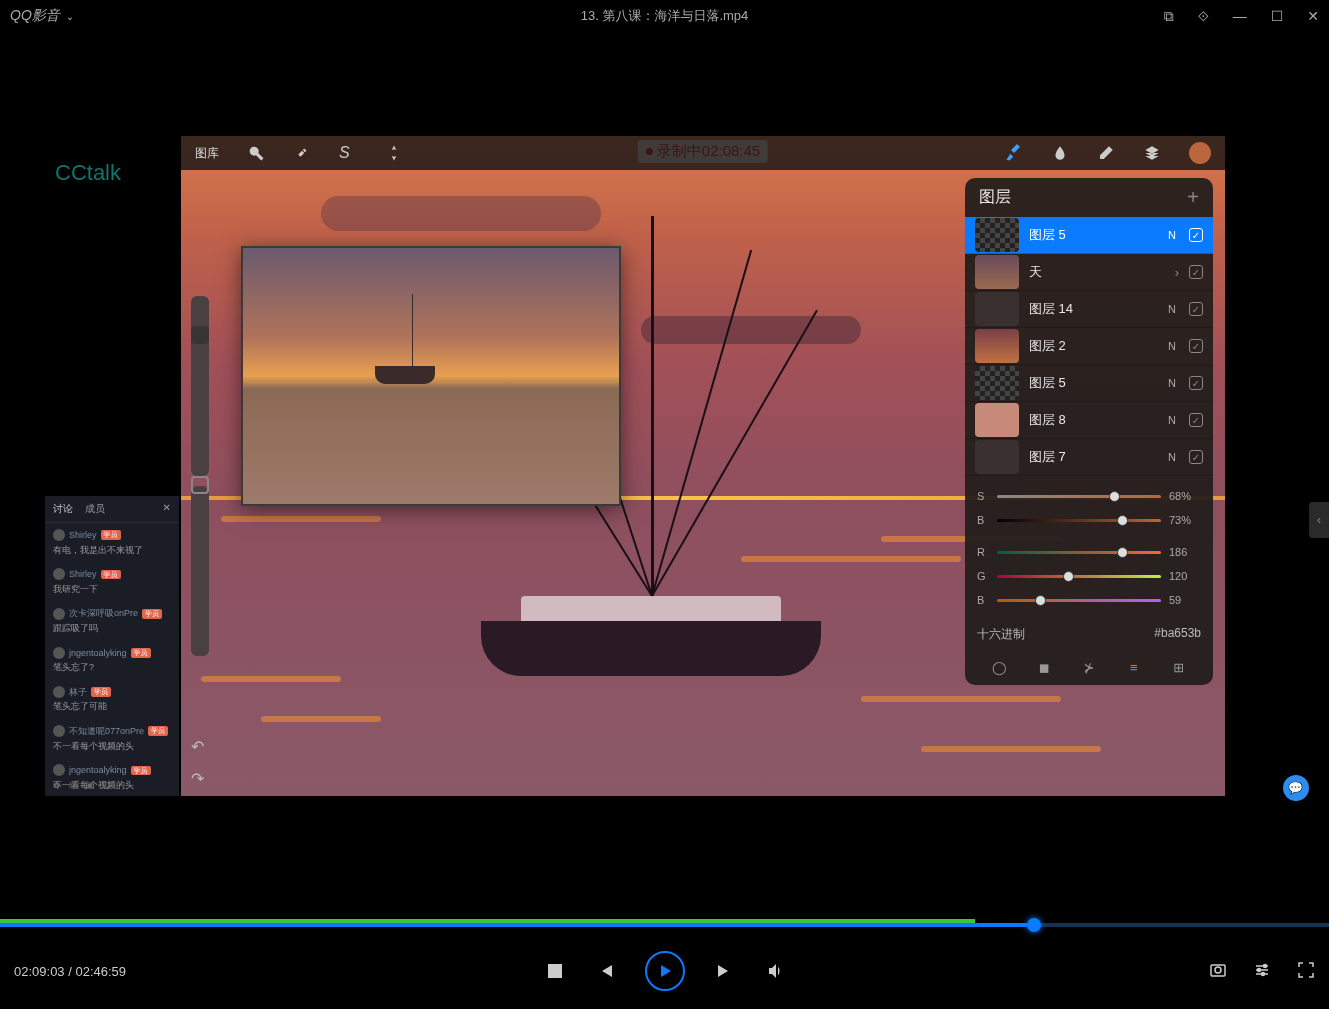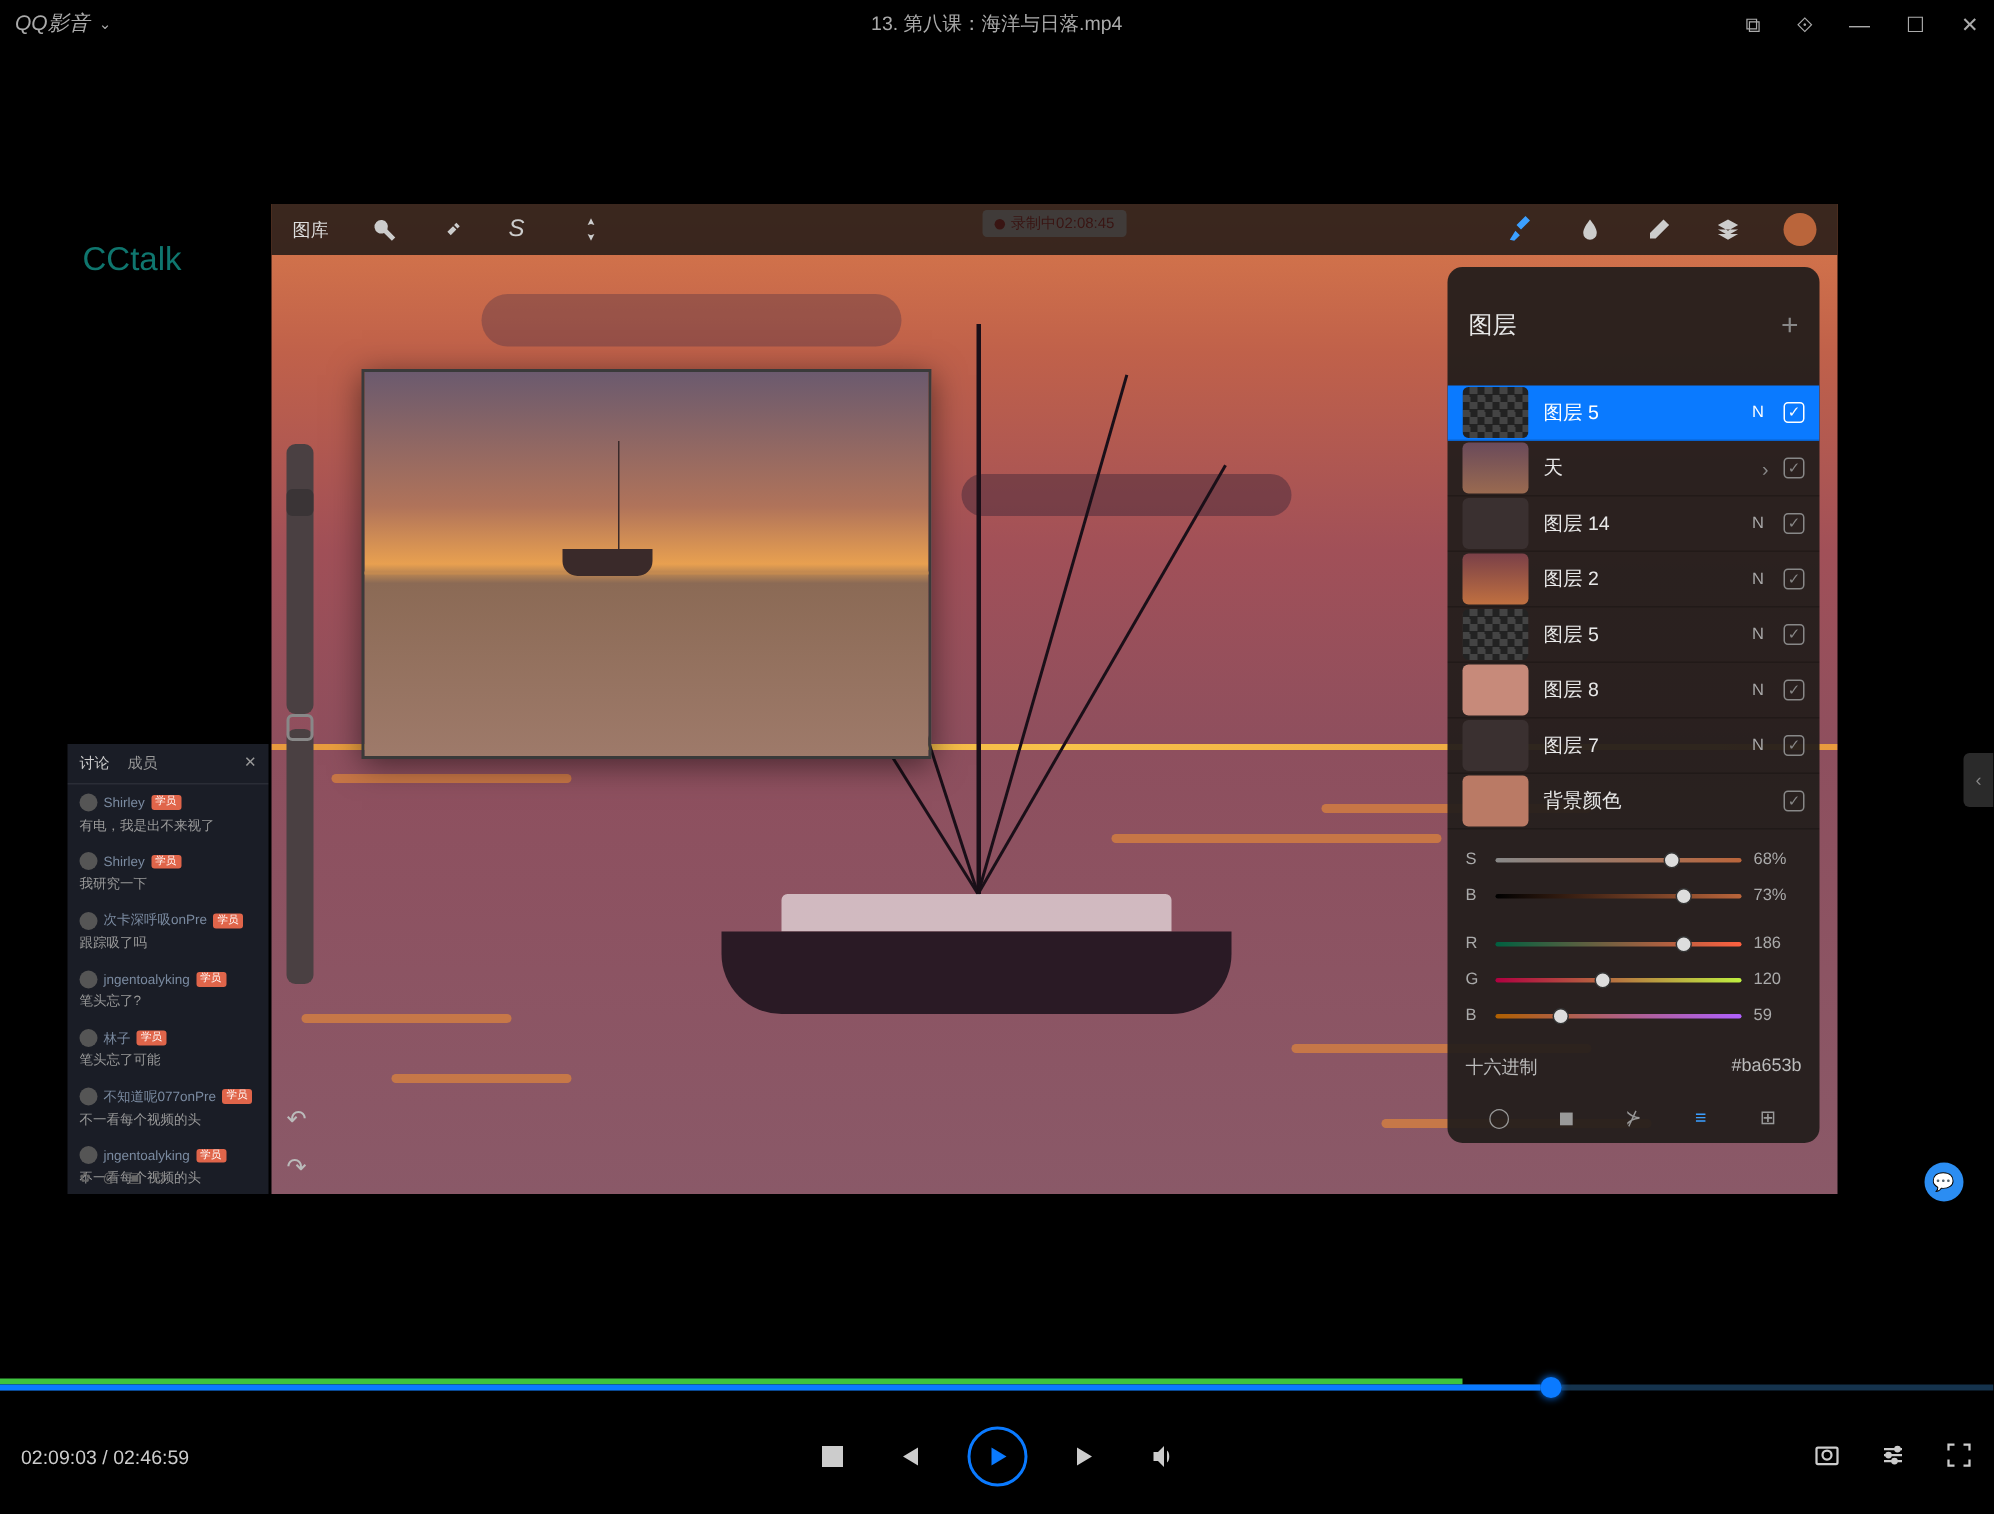--- a/index.html
+++ b/index.html
@@ -25,21 +25,21 @@
 .ref{position:absolute;top:110px;left:60px;width:380px;height:260px;background:linear-gradient(180deg,#6b5a6e 0%,#b0735a 35%,#e8a050 50%,#8b6a55 55%,#9e7a6a 100%);border:2px solid #3a3a3a;box-shadow:0 4px 20px rgba(0,0,0,.5);}
 .ref .rhor{position:absolute;top:52%;left:0;right:0;height:2px;background:#c48a50;}
 .ref .rboat{position:absolute;top:46%;left:35%;width:60px;height:18px;background:#3a2a2a;border-radius:0 0 10px 10px;}
 .ref .rmast{position:absolute;top:18%;left:45%;width:1px;height:28%;background:#3a2a2a;}
 .slidebar{position:absolute;left:10px;width:18px;background:#4a4042;border-radius:6px;}
 .topbar{position:absolute;top:0;left:136px;right:0;height:34px;background:rgba(30,25,22,.85);display:flex;align-items:center;padding:0 14px;gap:28px;color:#ddd;}
 .topbar .sp{flex:1;}
 .topbar svg,.topbar span.ic{width:18px;height:18px;cursor:pointer;}
 .colordot{width:22px;height:22px;border-radius:50%;background:#ba653b;}
 .panel{position:absolute;top:42px;right:12px;width:248px;background:rgba(35,30,28,.94);border-radius:10px;color:#e8e8e8;overflow:hidden;font-size:13px;}
-.ph{display:flex;align-items:center;justify-content:space-between;padding:28px 14px;font-size:16px;font-weight:500;}
+.ph{display:flex;align-items:center;justify-content:space-between;padding:8px 14px;font-size:16px;font-weight:500;}
 .ph .plus{font-size:20px;color:#888;cursor:pointer;}
 .layer{display:flex;align-items:center;height:37px;padding:0 10px;gap:10px;border-bottom:1px solid rgba(0,0,0,.2);cursor:pointer;}
 .layer.sel{background:#0a7aff;color:#fff;}
 .layer .thumb{width:44px;height:34px;border-radius:4px;flex-shrink:0;}
 .thumb.checker{background:repeating-conic-gradient(#444 0 25%,#222 0 50%) 0 0/10px 10px;}
 .thumb.sky{background:linear-gradient(180deg,#6a4a5a,#9a6a50);}
 .thumb.orange{background:linear-gradient(180deg,#7a4048,#c07040);}
 .thumb.pink{background:#c78a7a;}
 .thumb.dark{background:#3a3030;}
 .thumb.solid{background:#ba7a65;}
@@ -60,21 +60,21 @@
 .picons{display:flex;justify-content:space-around;padding:8px 12px;color:#999;}
 .picons .pi{width:20px;height:20px;display:flex;align-items:center;justify-content:center;cursor:pointer;}
 .pi.active{color:#3b9fff;}
 .chat{position:absolute;bottom:0;left:0;width:134px;height:300px;background:#1a1d26;color:#999;font-size:9px;overflow:hidden;}
 .chead{display:flex;gap:12px;padding:6px 8px;border-bottom:1px solid #2a2d36;font-size:10px;}
 .cmsg{padding:6px 8px;line-height:1.4;}
 .cmsg .u{color:#7a8aa0;display:flex;align-items:center;gap:4px;margin-bottom:2px;}
 .cmsg .u .av{width:12px;height:12px;border-radius:50%;background:#555;}
 .cmsg .badge{background:#e0654a;color:#fff;font-size:7px;padding:0 3px;border-radius:2px;}
 .cfoot{position:absolute;bottom:0;left:0;right:0;padding:6px 8px;display:flex;gap:8px;color:#666;}
-.rec{position:absolute;top:4px;left:50%;transform:translateX(-50%);background:#fff;color:#c00;font-size:10px;padding:2px 8px;border-radius:3px;display:flex;align-items:center;gap:4px;}
+.rec{position:absolute;top:4px;left:50%;transform:translateX(-50%);background:#fff;color:#c00;font-size:15px;padding:2px 8px;border-radius:3px;display:flex;align-items:center;gap:4px;}
 .rec .rd{width:7px;height:7px;background:#c00;border-radius:50%;}
 .loadbar{position:absolute;bottom:86px;left:0;height:4px;background:#3ec43e;width:975px;}
 .sidearr{position:absolute;top:470px;right:0;width:20px;height:36px;background:#2a2a2a;display:flex;align-items:center;justify-content:center;color:#888;border-radius:4px 0 0 4px;cursor:pointer;}
 .msgbub{position:absolute;bottom:118px;right:20px;width:26px;height:26px;border-radius:50%;background:#2b8df2;display:flex;align-items:center;justify-content:center;color:#fff;cursor:pointer;}
 .controls{position:absolute;bottom:0;left:0;right:0;height:86px;}
 .seek{position:absolute;top:0;left:0;right:0;height:4px;background:#15334d;cursor:pointer;}
 .seek .fill{position:absolute;top:0;left:0;height:100%;width:77.3%;background:#0a7aff;}
 .seek .dot{position:absolute;top:-5px;left:77.3%;width:14px;height:14px;border-radius:50%;background:#0a7aff;box-shadow:0 0 6px #0a7aff;}
 .cbar{position:absolute;top:18px;left:0;right:0;height:60px;display:flex;align-items:center;padding:0 14px;color:#ccc;justify-content:center;}
 .time{font-size:13px;}
@@ -183,26 +183,20 @@
             <div class="layer">
               <div class="thumb pink"></div>
     <span class="nm">图层 8</span>
     <span class="mode">N</span>
     <span class="chk on"></span>
             </div>
             <div class="layer">
               <div class="thumb dark"></div>
     <span class="nm">图层 7</span>
     <span class="mode">N</span>
-    <span class="chk on"></span>
-            </div>
-            <div class="layer">
-              <div class="thumb solid"></div>
-    <span class="nm">背景颜色</span>
-    <span class="mode"></span>
     <span class="chk on"></span>
             </div>
           </div>
         <div class="cpick" id="hsb">
             <div class="crow">
               <span class="lbl">S</span>
       <div class="track" style="background:linear-gradient(90deg,#888,#ba653b)">
                 <div class="knob" style="left:68%"></div>
               </div>
       <span class="val">68%</span>

